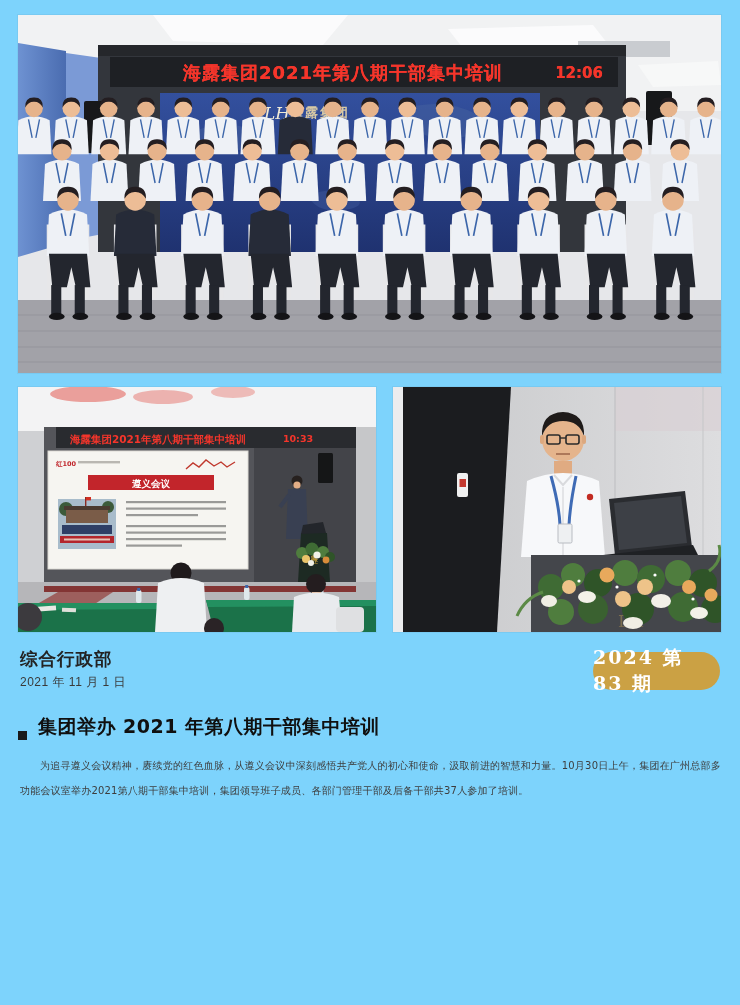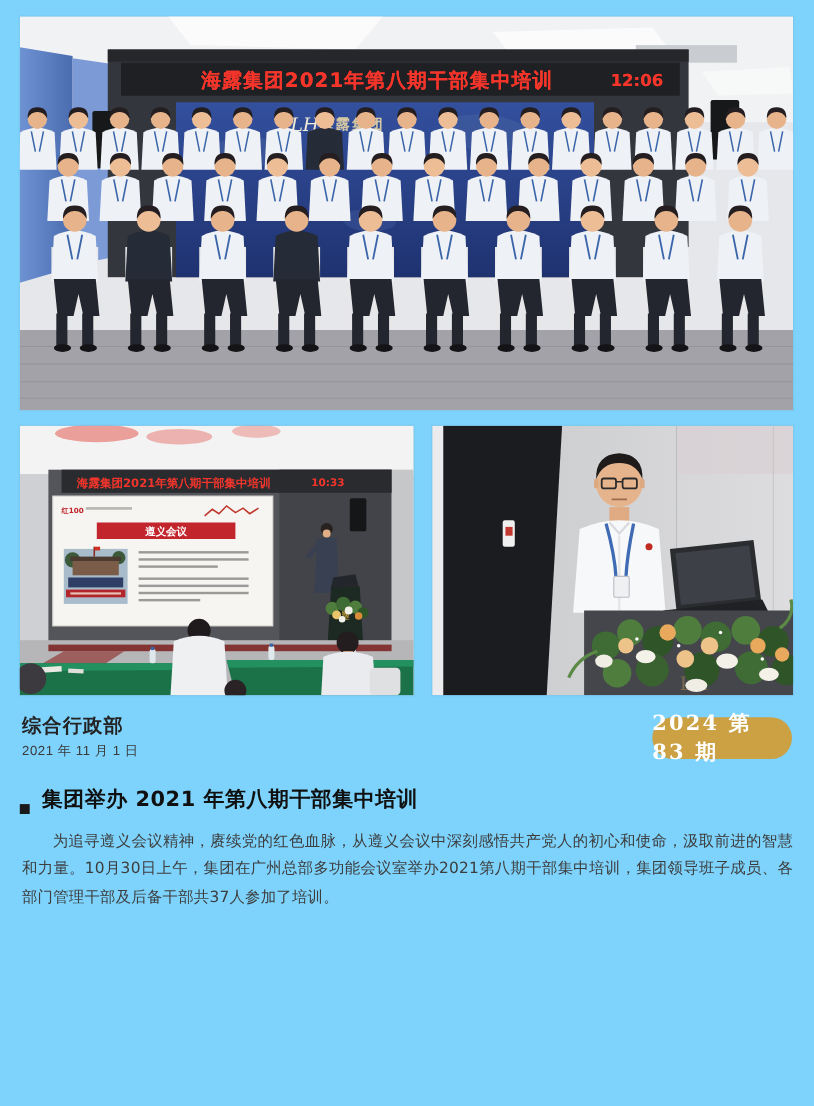--- a/index.html
+++ b/index.html
@@ -13,21 +13,21 @@
         font-size:17.5px;font-weight:600;color:#232323;letter-spacing:1px;}
   .date{position:absolute;left:20px;top:674px;font-family:Liberation Sans, sans-serif;
         font-size:12px;color:#3a3a3a;letter-spacing:0.5px;}
   .issue-badge{position:absolute;left:593px;top:652px;width:127px;height:38px;border-radius:19px;
         background:#CBA144;color:#fff;display:flex;align-items:center;justify-content:center;
         font-family:"DejaVu Serif","Liberation Serif",serif;font-size:19px;font-weight:600;letter-spacing:2px;}
   .headline{position:absolute;left:18px;top:714px;display:flex;align-items:flex-end;gap:11px;
         font-size:19px;font-weight:bold;color:#101010;letter-spacing:0.5px;}
   .headline .bullet{width:9px;height:9px;background:#1a1a1a;flex:0 0 auto;}
   .body-text{position:absolute;left:20px;top:753px;width:701px;}
-  .body-text p{margin:0 0 2px 0;font-size:14px;line-height:25.4px;color:#3d3d3d;
+  .body-text p{margin:0 0 2px 0;font-size:10px;line-height:25.4px;color:#3d3d3d;
         text-indent:2em;text-align:justify;letter-spacing:0.2px;}
 </style>
 </head>
 <body>
 
 <div class="page">
 
   <figure class="photo" style="left:18px;top:15px;width:703px;height:358px;">
     <svg width="703" height="358" viewBox="0 0 703 358">
       <defs>

